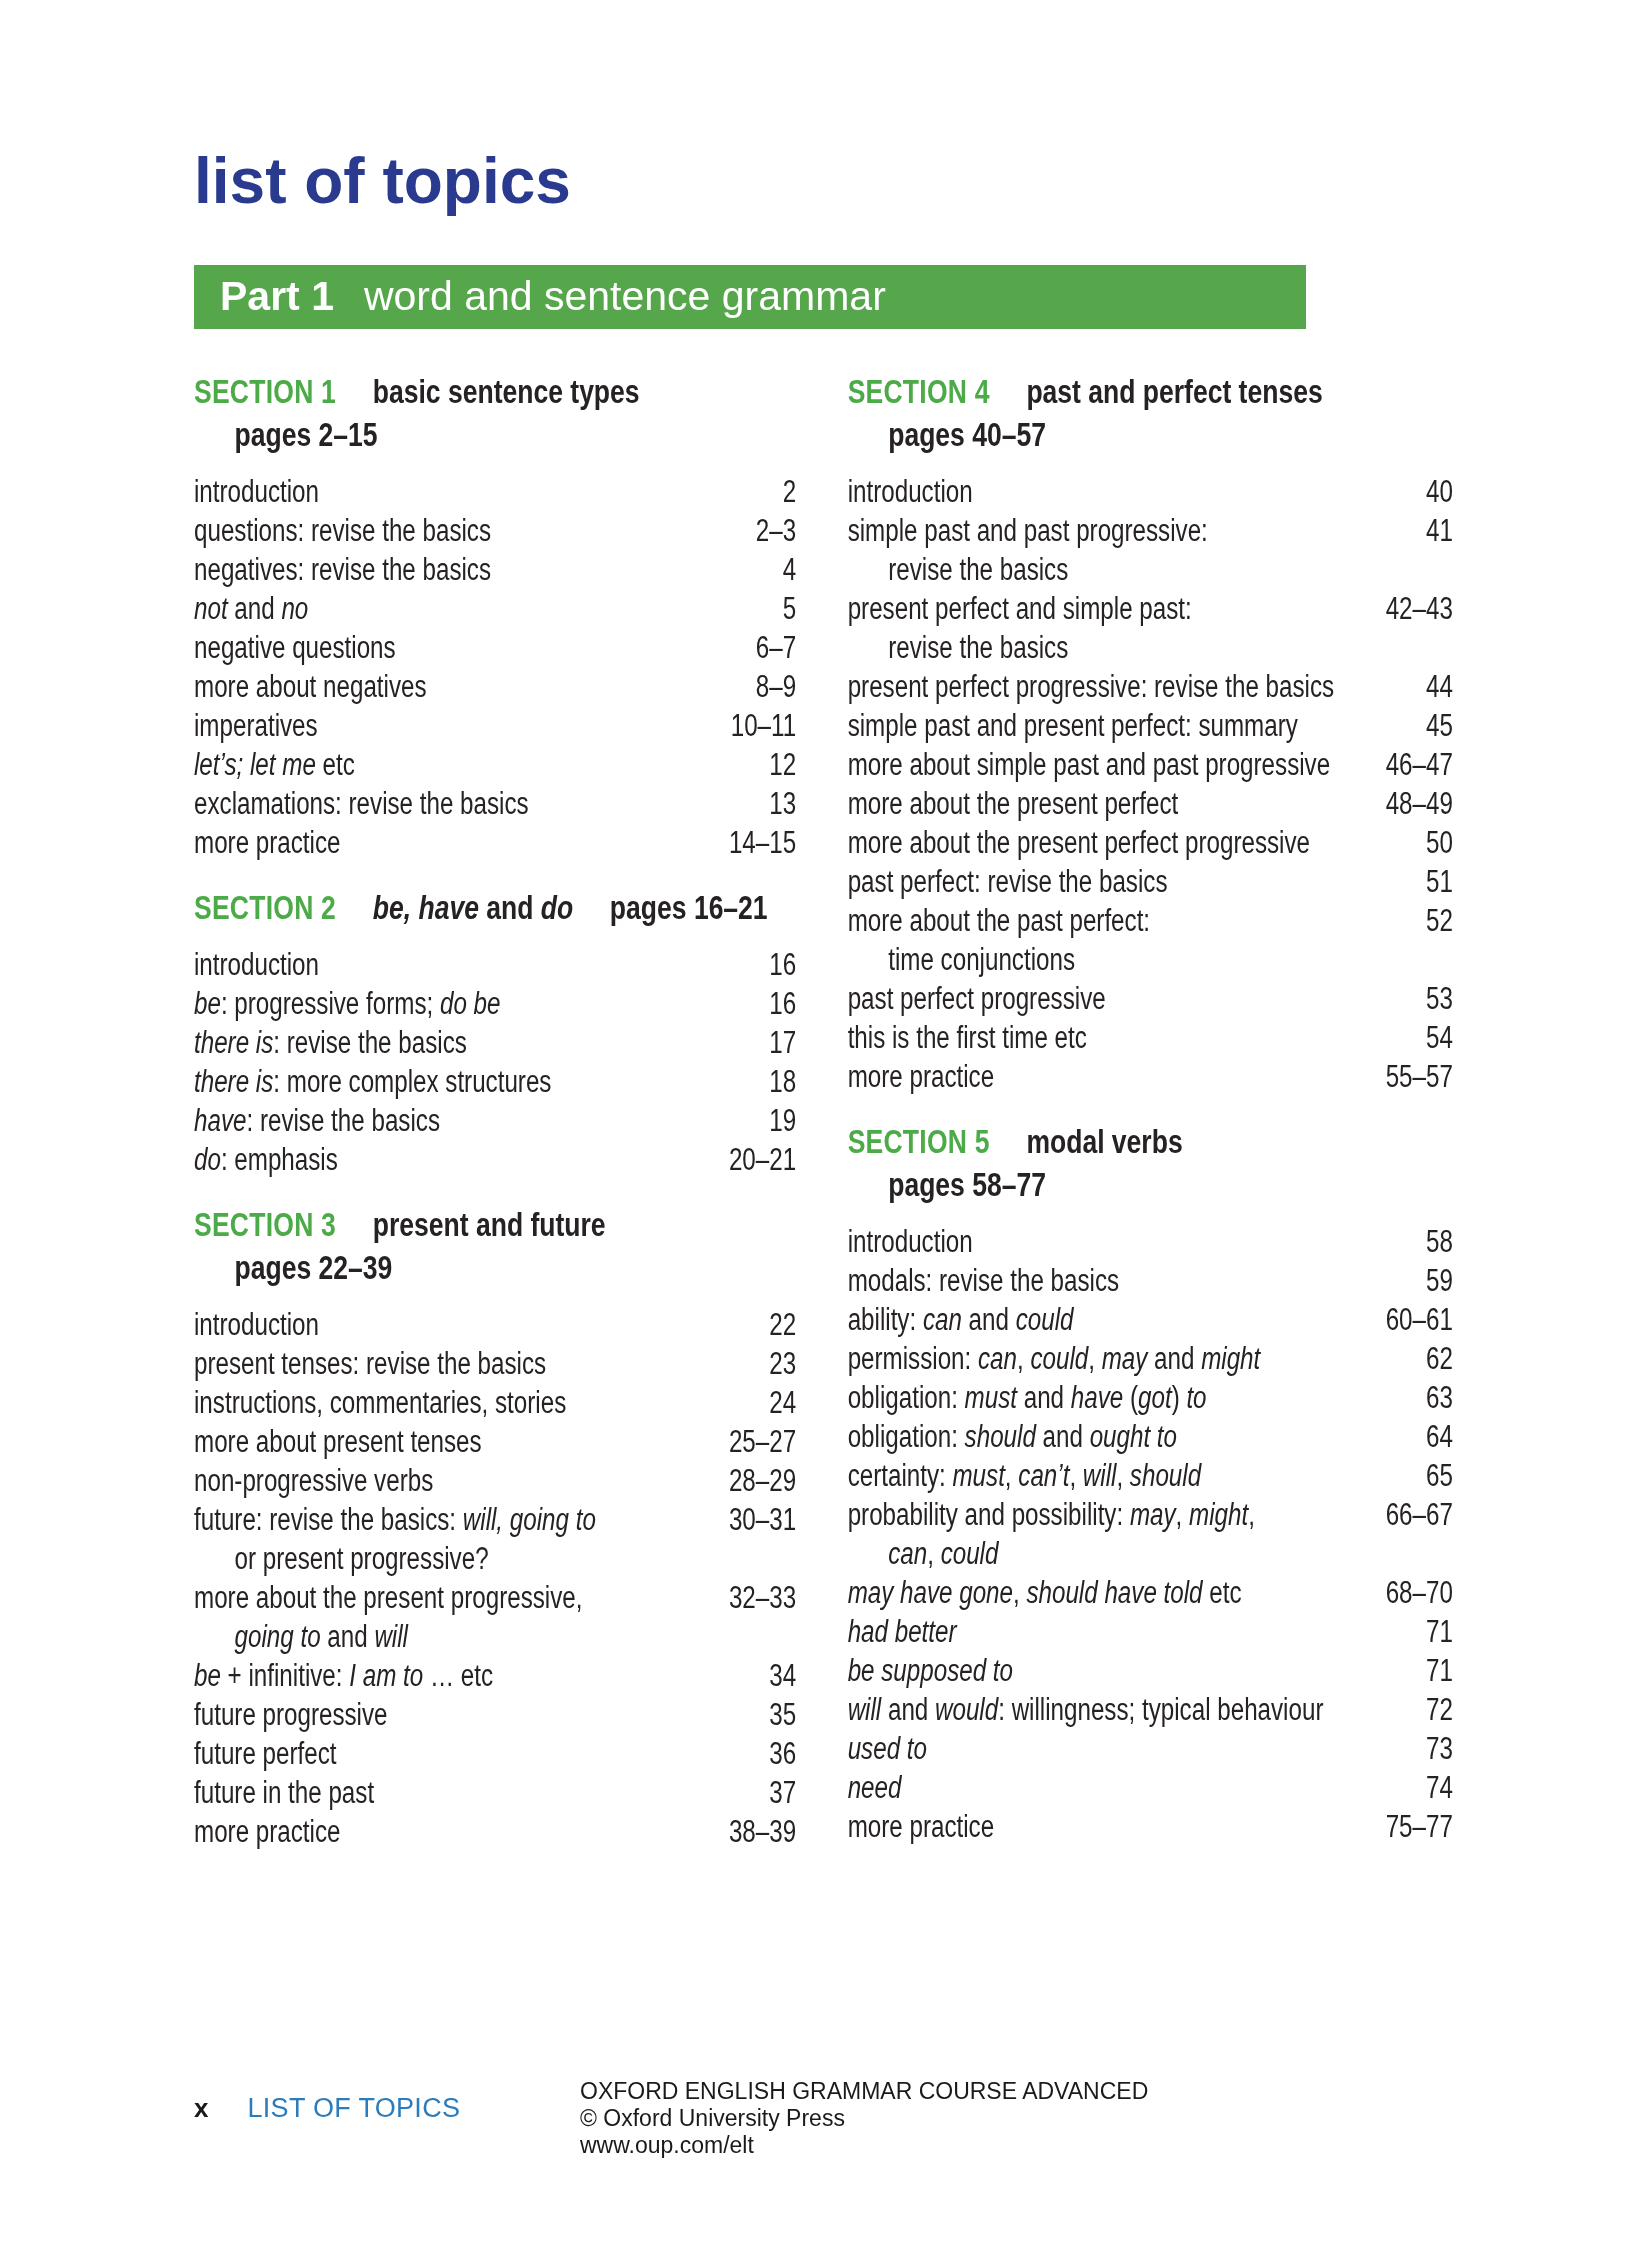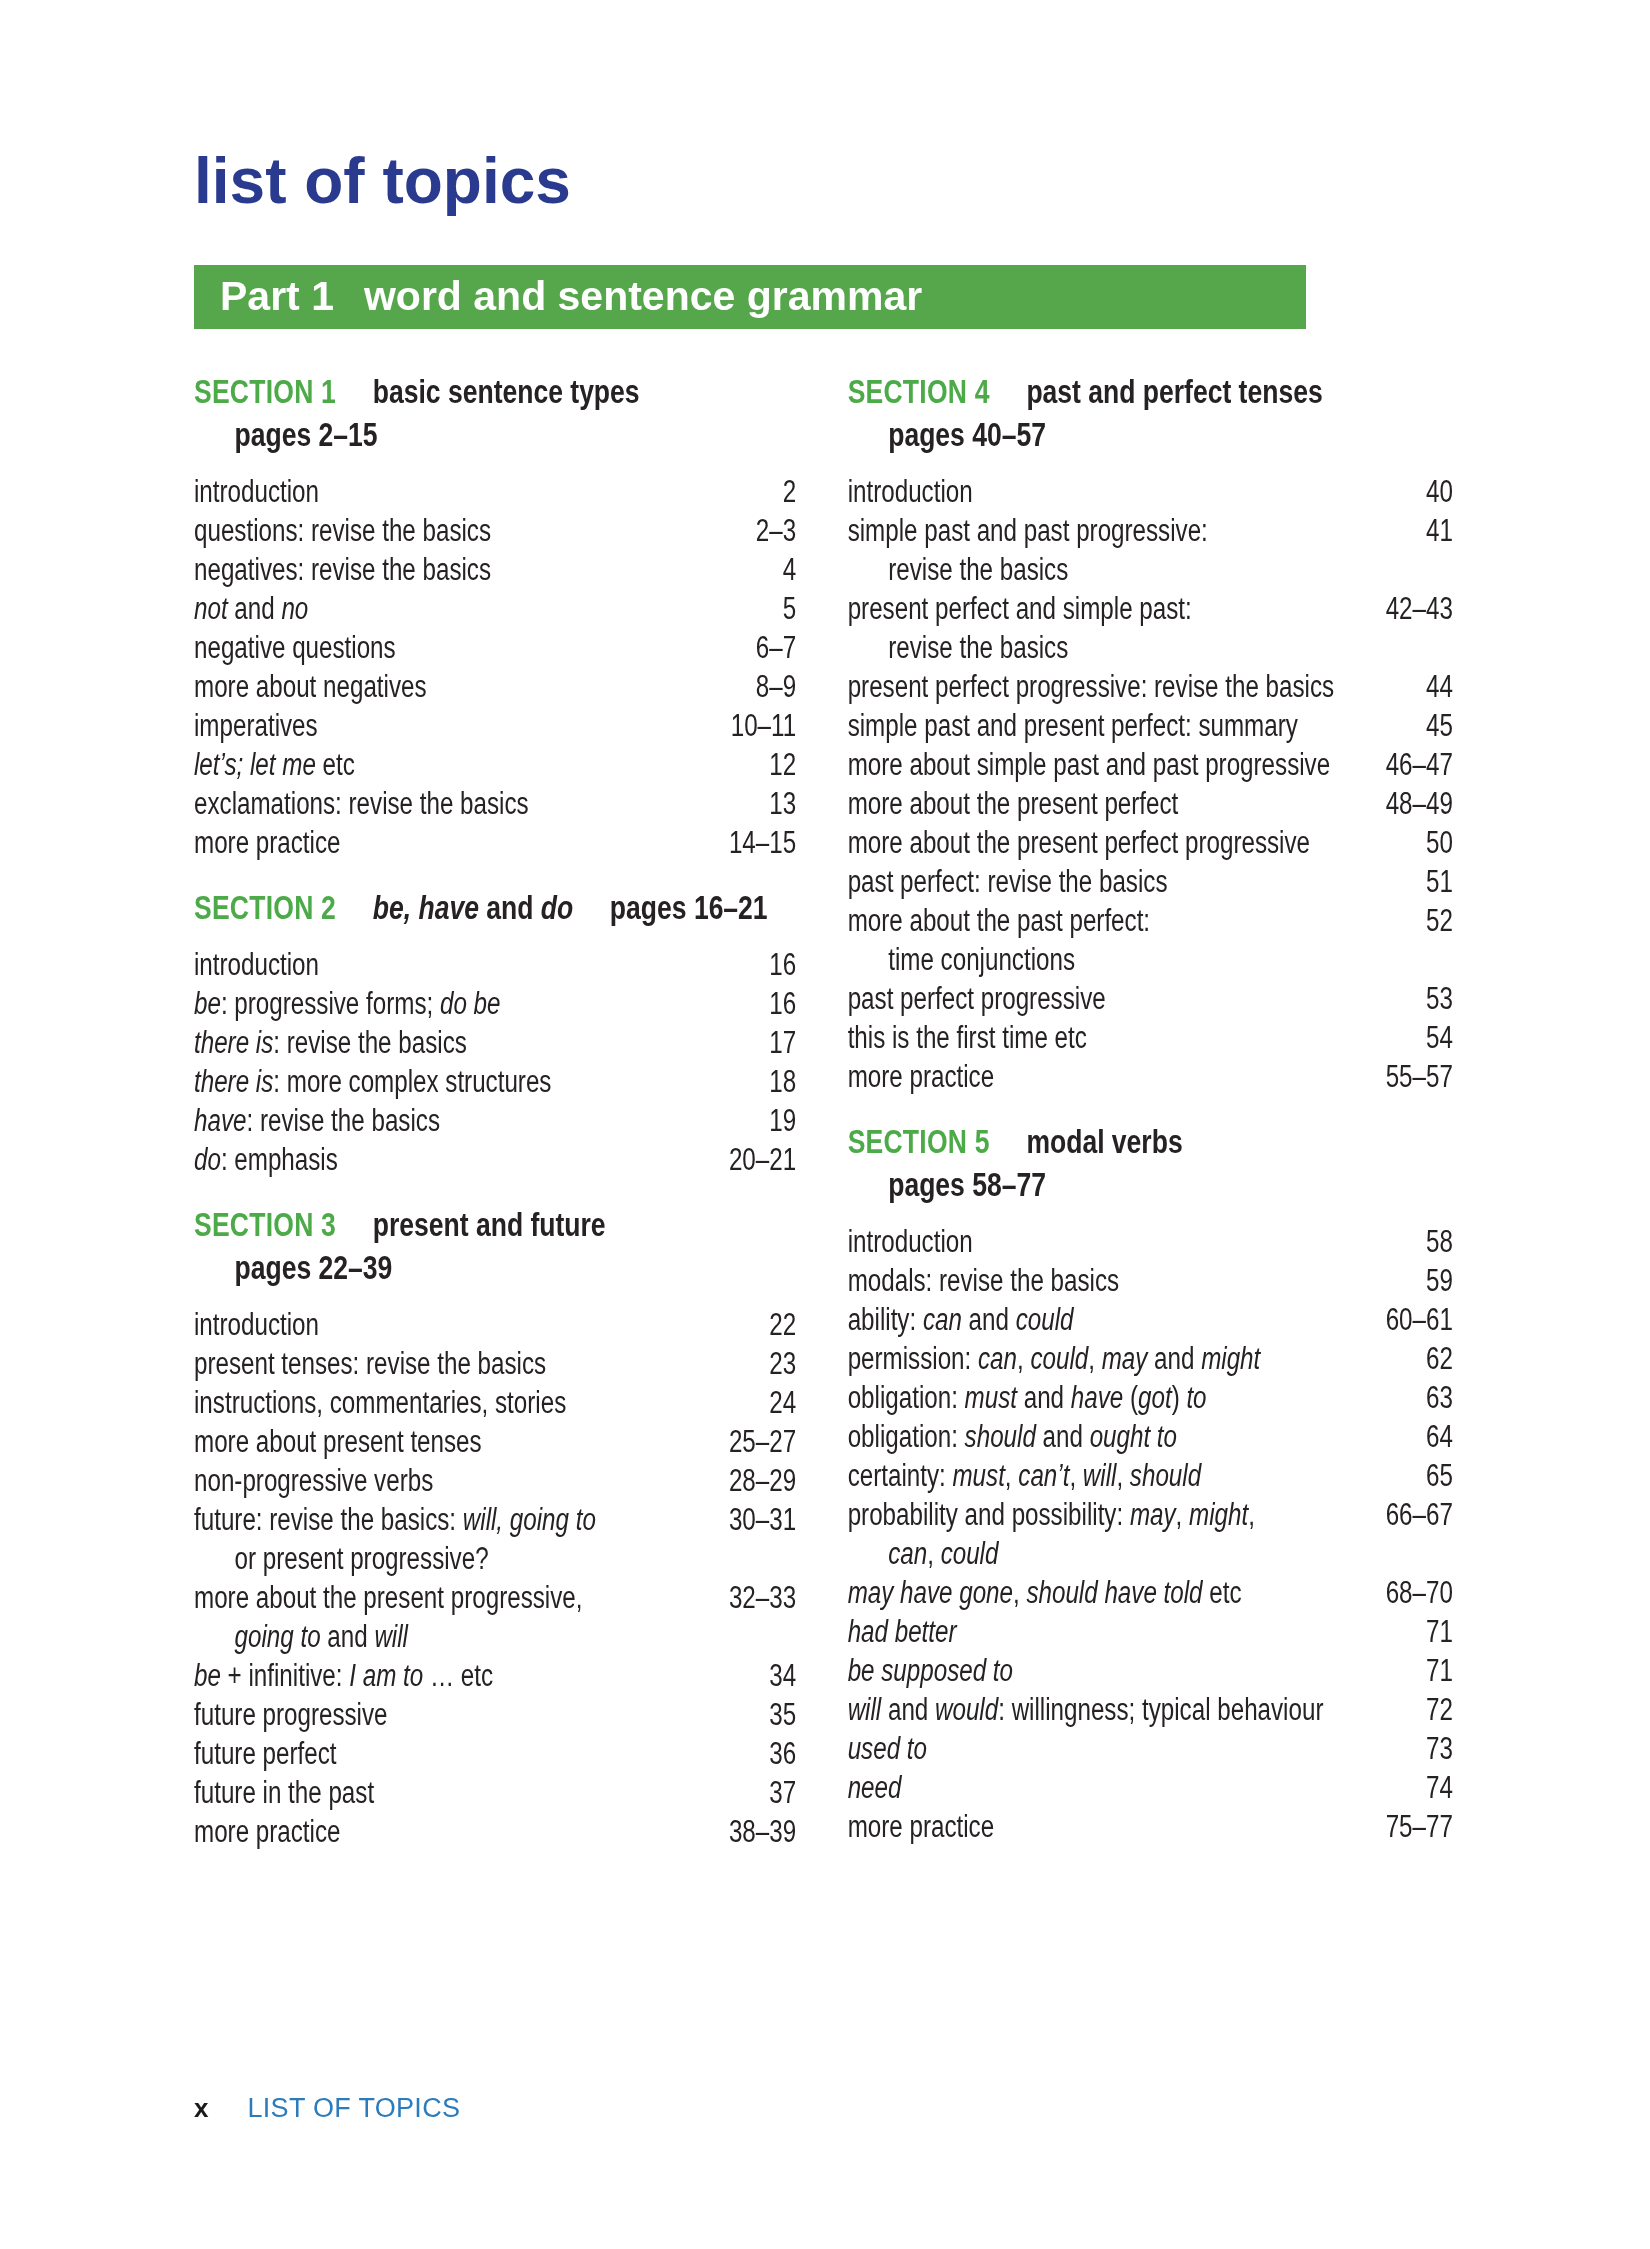--- a/index.html
+++ b/index.html
@@ -19,21 +19,21 @@
     color:var(--heading-blue,#2a3b8f);
   }
 
   .part-banner {
     margin-top:45px; height:64px; width:1112px;
     background:var(--banner-green,#56a74c);
     color:#ffffff; display:flex; align-items:center;
     padding-left:26px; font-size:41px; white-space:nowrap;
   }
   .part-label { font-weight:700; margin-right:30px; }
-  .part-title { font-weight:700; }
+  .part-title { font-weight:400; }
 
   
   .columns-scale {
     margin-top:41px; width:1613px;
     transform:scaleX(0.78); transform-origin:0 0;
   }
   .columns { display:flex; width:1613px; }
   .col { flex:none; }
   .col-left  { width:772px; }
   .col-right { width:776px; margin-left:66px; }
@@ -338,15 +338,20 @@
       </div>
     </div>
 
   </div>
 
   <div class="footer">
     <div class="footer-left">
       <span class="pageno">x</span>
       <span class="footer-label">LIST OF TOPICS</span>
     </div>
+    <div class="footer-right">
+      <div>OXFORD ENGLISH GRAMMAR COURSE ADVANCED</div>
+      <div>© Oxford University Press</div>
+      <div>www.oup.com/elt</div>
+    </div>
   </div>
 </div>
 
 
 </body></html>

